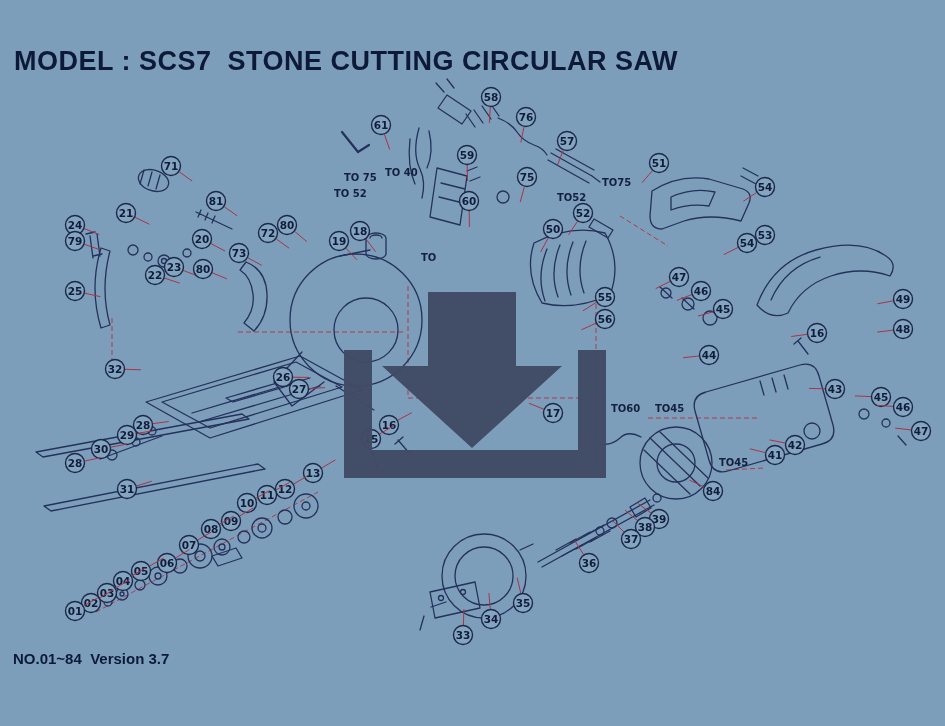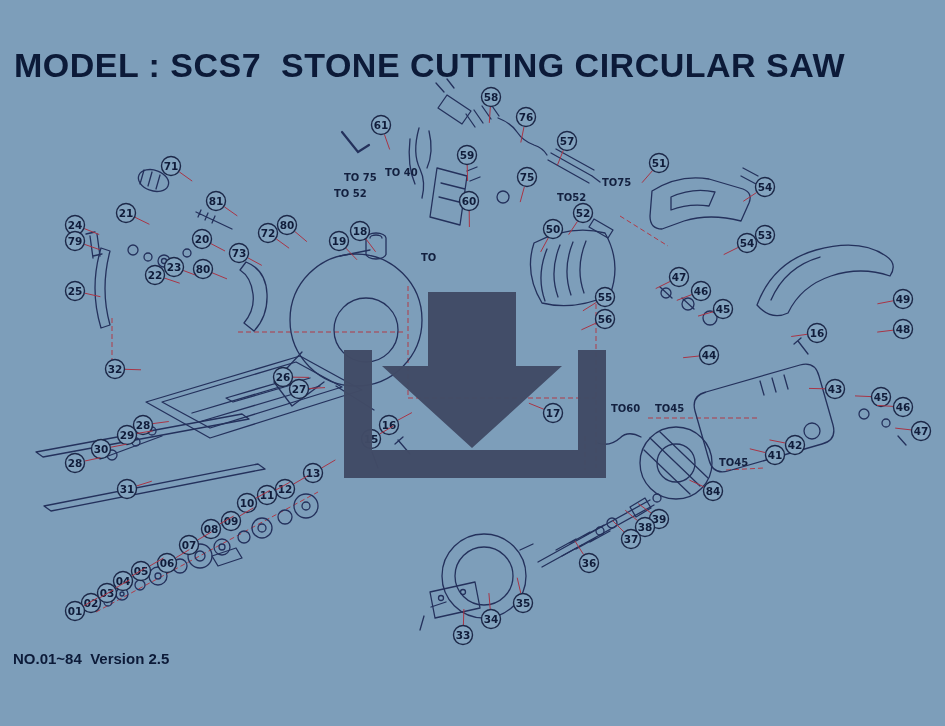--- a/index.html
+++ b/index.html
@@ -12,21 +12,21 @@
     --callout-fill:#84a5c0;
   }
   html,body{margin:0;padding:0;}
   body{
     width:945px;height:726px;position:relative;overflow:hidden;
     background:var(--bg);
     font-family:"Liberation Sans",sans-serif;
   }
   .page-title{
     position:absolute;left:14px;top:46px;
-    font-size:34px;font-weight:700;letter-spacing:.5px;
+    font-size:27px;font-weight:700;letter-spacing:.5px;
     color:var(--text);white-space:pre;
   }
   .page-footer{
     position:absolute;left:13px;top:650px;
     font-size:15px;font-weight:700;color:var(--text);white-space:pre;
   }
   svg.diagram{position:absolute;left:0;top:0;}
   .ink{stroke:var(--ink);fill:none;stroke-width:1.3;stroke-linejoin:round;stroke-linecap:round;}
   .ink-thick{stroke:var(--ink);fill:none;stroke-width:2.2;stroke-linecap:round;}
   .red-dash{stroke:var(--red);stroke-width:1;stroke-dasharray:5 3;fill:none;}
@@ -436,13 +436,13 @@
       <text x="655" y="412" class="torque-label">TO45</text>
       <text x="719" y="466" class="torque-label">TO45</text>
     </g>
 
 <g opacity="0.97">
     <path class="wm-stroke" d="M358,350 L358,464 L592,464 L592,350"></path>
     <polygon class="wm" points="428,292 516,292 516,366 562,366 472,448 382,366 428,366"></polygon>
   </g>
   </svg>
 
-<div class="page-footer">NO.01~84  Version 2.5</div>
+<div class="page-footer">NO.01~84  Version 3.7</div>
 
 </body></html>

